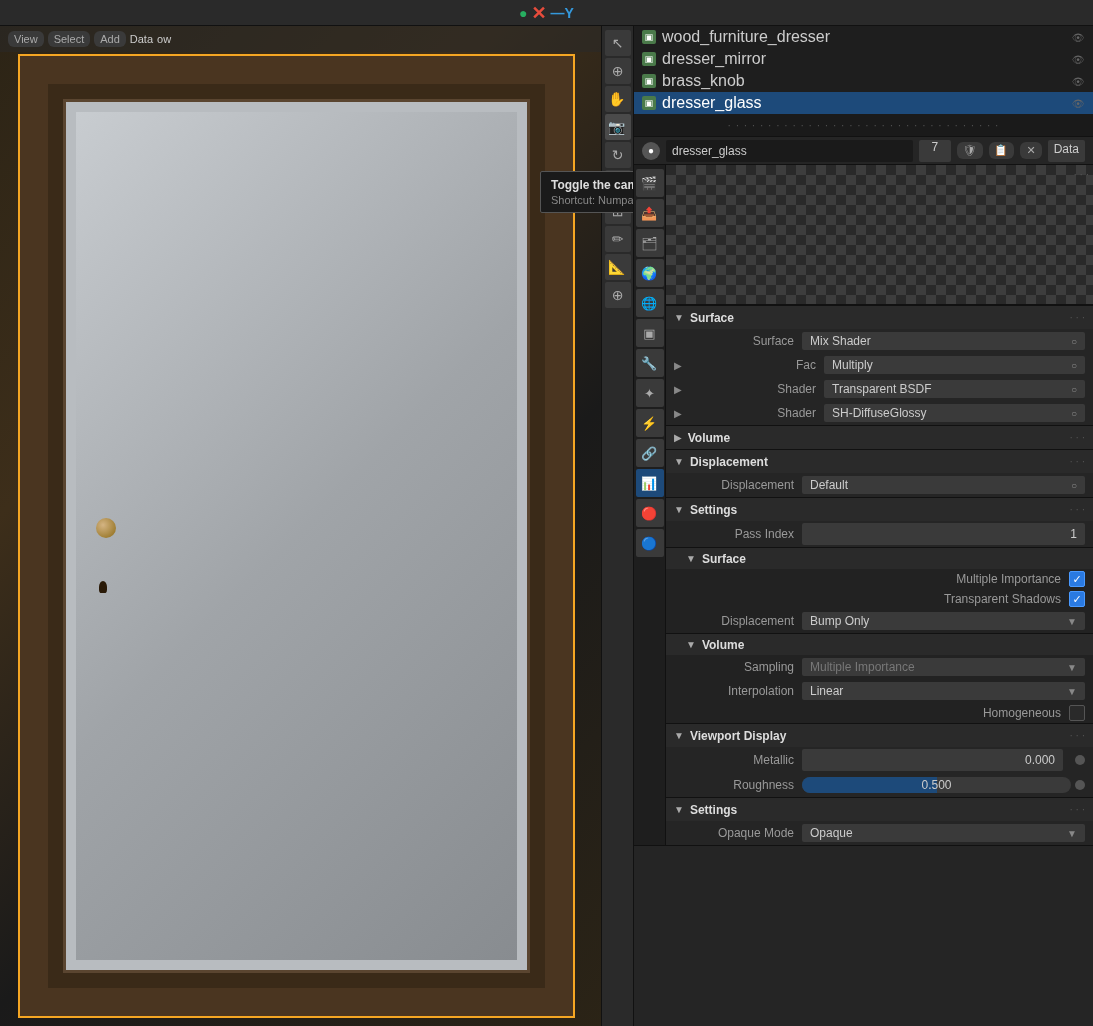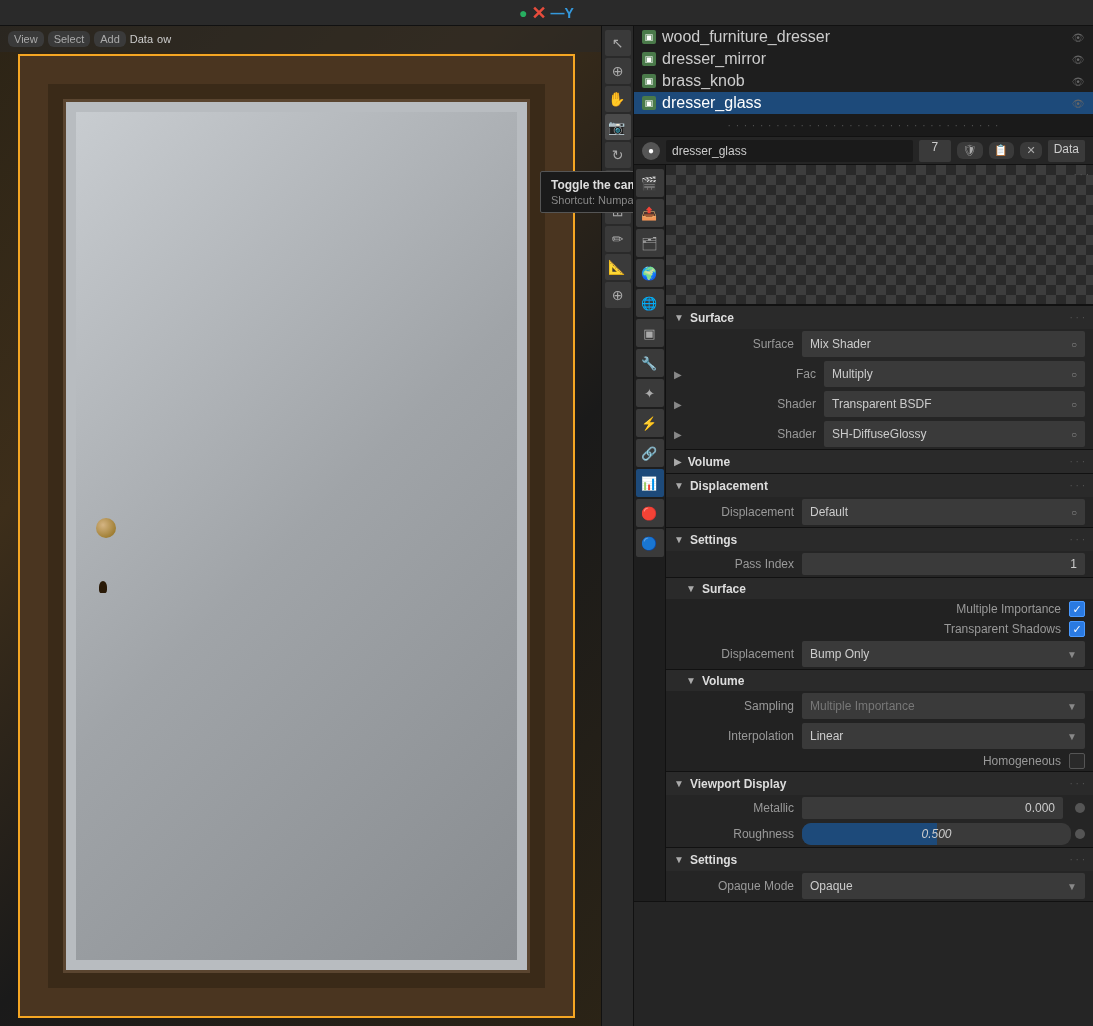--- a/index.html
+++ b/index.html
@@ -71,33 +71,33 @@
     .props-panel::-webkit-scrollbar-thumb { background: #4a4a4a; border-radius: 4px; }
 
     .section-header { height: 24px; background: #2a2a2a; display: flex; align-items: center; padding: 0 8px; gap: 6px; cursor: pointer; border-top: 1px solid #111; position: relative; }
     .section-arrow { color: #aaa; font-size: 10px; }
     .section-title { font-size: 12px; color: #ddd; font-weight: bold; }
     .section-dots { position: absolute; right: 8px; color: #555; font-size: 10px; }
 
     .prop-row { min-height: 24px; display: flex; align-items: center; padding: 2px 8px; gap: 8px; }
     .prop-label { color: #999; font-size: 12px; text-align: right; min-width: 120px; }
     .prop-value { flex: 1; }
-    .prop-dropdown { background: #3a3a3a; border: none; color: #ccc; padding: 2px 8px; height: 26px; font-size: 12px; border-radius: 2px; cursor: pointer; width: 100%; display: flex; align-items: center; justify-content: space-between; }
+    .prop-dropdown { background: #3a3a3a; border: none; color: #ccc; padding: 2px 8px; height: 18px; font-size: 12px; border-radius: 2px; cursor: pointer; width: 100%; display: flex; align-items: center; justify-content: space-between; }
     .prop-dropdown-arrow { color: #888; font-size: 10px; }
     .prop-arrow { color: #888; font-size: 10px; margin-right: 4px; width: 10px; }
 
     .checkbox-row { display: flex; align-items: center; justify-content: flex-end; padding: 2px 8px; gap: 8px; }
     .cb-label { color: #999; font-size: 12px; }
     .cb-box { width: 16px; height: 16px; background: #2a7ae2; border: 1px solid #4a9aff; border-radius: 2px; display: flex; align-items: center; justify-content: center; cursor: pointer; }
     .cb-check { color: white; font-size: 11px; }
     .cb-box-unchecked { width: 16px; height: 16px; background: #2a2a2a; border: 1px solid #555; border-radius: 2px; cursor: pointer; }
 
     .prop-input-num { background: #3a3a3a; border: none; color: #ccc; padding: 2px 8px; height: 22px; font-size: 12px; border-radius: 2px; width: 100%; text-align: right; }
     .prop-input-color { background: #f0f0f0; border: none; height: 22px; width: 100%; border-radius: 2px; cursor: pointer; }
-    .prop-input-slider { position: relative; height: 22px; border-radius: 9px; overflow: hidden; background: #3a3a3a; width: 100%; font-style: italic; }
+    .prop-input-slider { position: relative; height: 16px; border-radius: 9px; overflow: hidden; background: #3a3a3a; width: 100%; }
     .slider-fill { height: 100%; background: #1d4a7a; width: 50%; }
     .slider-text { position: absolute; top: 0; left: 0; right: 0; bottom: 0; display: flex; align-items: center; justify-content: center; color: #ccc; font-size: 12px; }
 
     .dot-btn { width: 10px; height: 10px; border-radius: 50%; background: #555; border: none; cursor: pointer; flex-shrink: 0; }
     .dot-btn.yellow { background: #d4a017; }
 
     .sub-section { background: #222; }
     .sub-section-header { height: 22px; display: flex; align-items: center; padding: 0 8px 0 20px; gap: 6px; cursor: pointer; }
   </style>
 </head>

